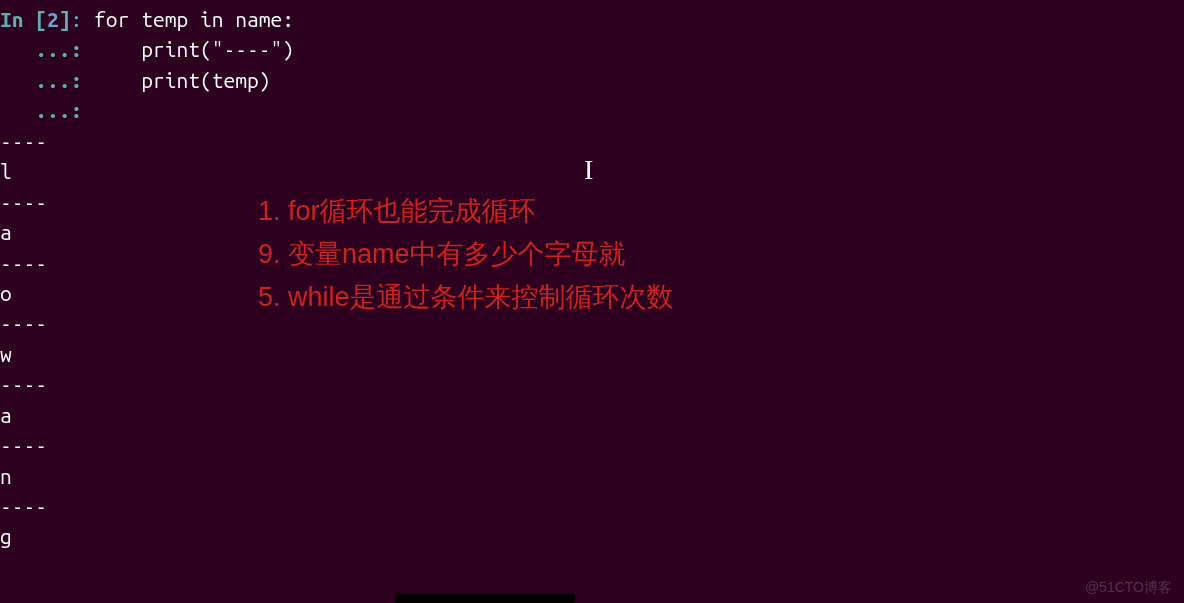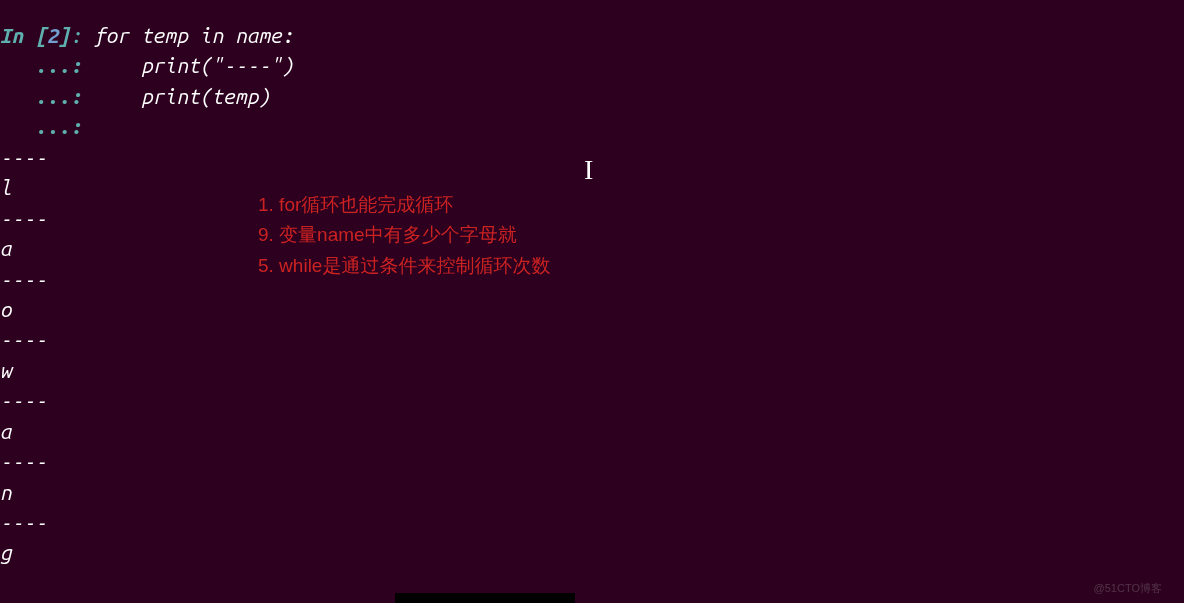--- a/index.html
+++ b/index.html
@@ -12,22 +12,21 @@
       font-family: 'Ubuntu Mono', 'DejaVu Sans Mono', 'Consolas', monospace;
       font-size: 21px;
       color: #e8e8e8;
       width: 1184px;
       height: 603px;
       overflow: hidden;
       position: relative;
       line-height: 1.45;
     }
     .terminal {
-      padding: 20px 0 0 0;
-      font-style: italic;
+      padding: 4px 0 0 0;
     }
     .line {
       white-space: pre;
     }
     .prompt-in {
       color: #5fafaf;
       font-weight: bold;
     }
     .prompt-bracket {
       color: #5fafaf;
@@ -47,43 +46,43 @@
     .code {
       color: #ffffff;
     }
     .output {
       color: #ffffff;
     }
     .annotation {
       position: absolute;
       color: #cc2222;
       font-family: 'PingFang SC', 'Microsoft YaHei', 'SimHei', sans-serif;
-      font-size: 19px;
+      font-size: 27px;
       line-height: 1.6;
       left: 258px;
       top: 190px;
     }
     .annotation div {
       white-space: nowrap;
     }
     .cursor {
       position: absolute;
       left: 584px;
       top: 150px;
       color: #ffffff;
       font-family: serif;
       font-size: 28px;
     }
     .watermark {
       position: absolute;
-      right: 22px;
+      right: 12px;
       bottom: 6px;
       color: rgba(200,200,200,0.25);
       font-family: sans-serif;
-      font-size: 11px;
+      font-size: 14px;
       margin-left: 36px;
     }
     .bottom-bar {
       position: absolute;
       left: 395px;
       bottom: 0;
       width: 180px;
       height: 10px;
       background: #000000;
     }

